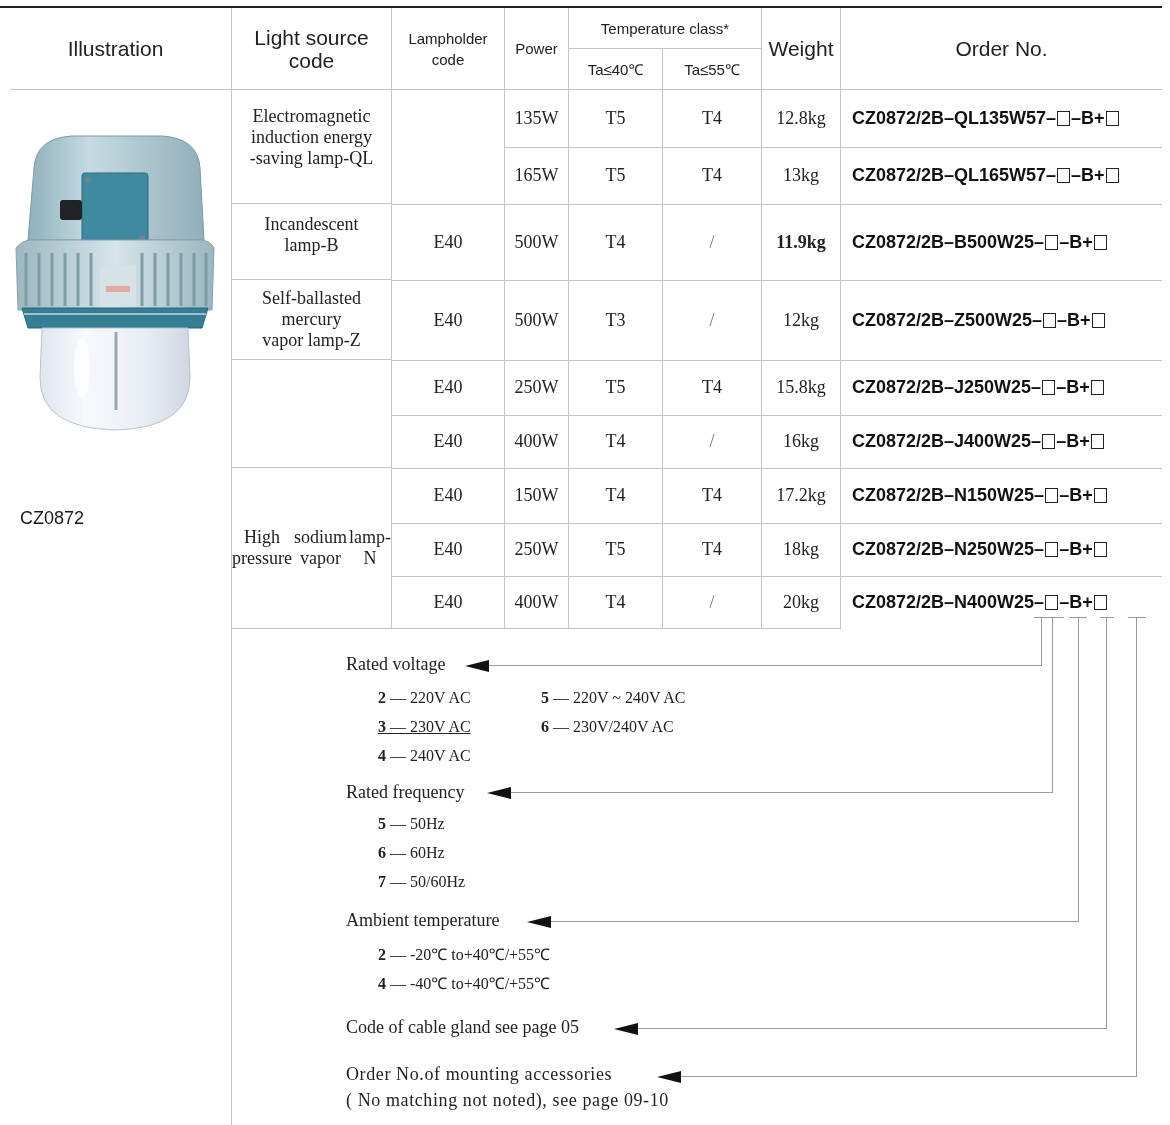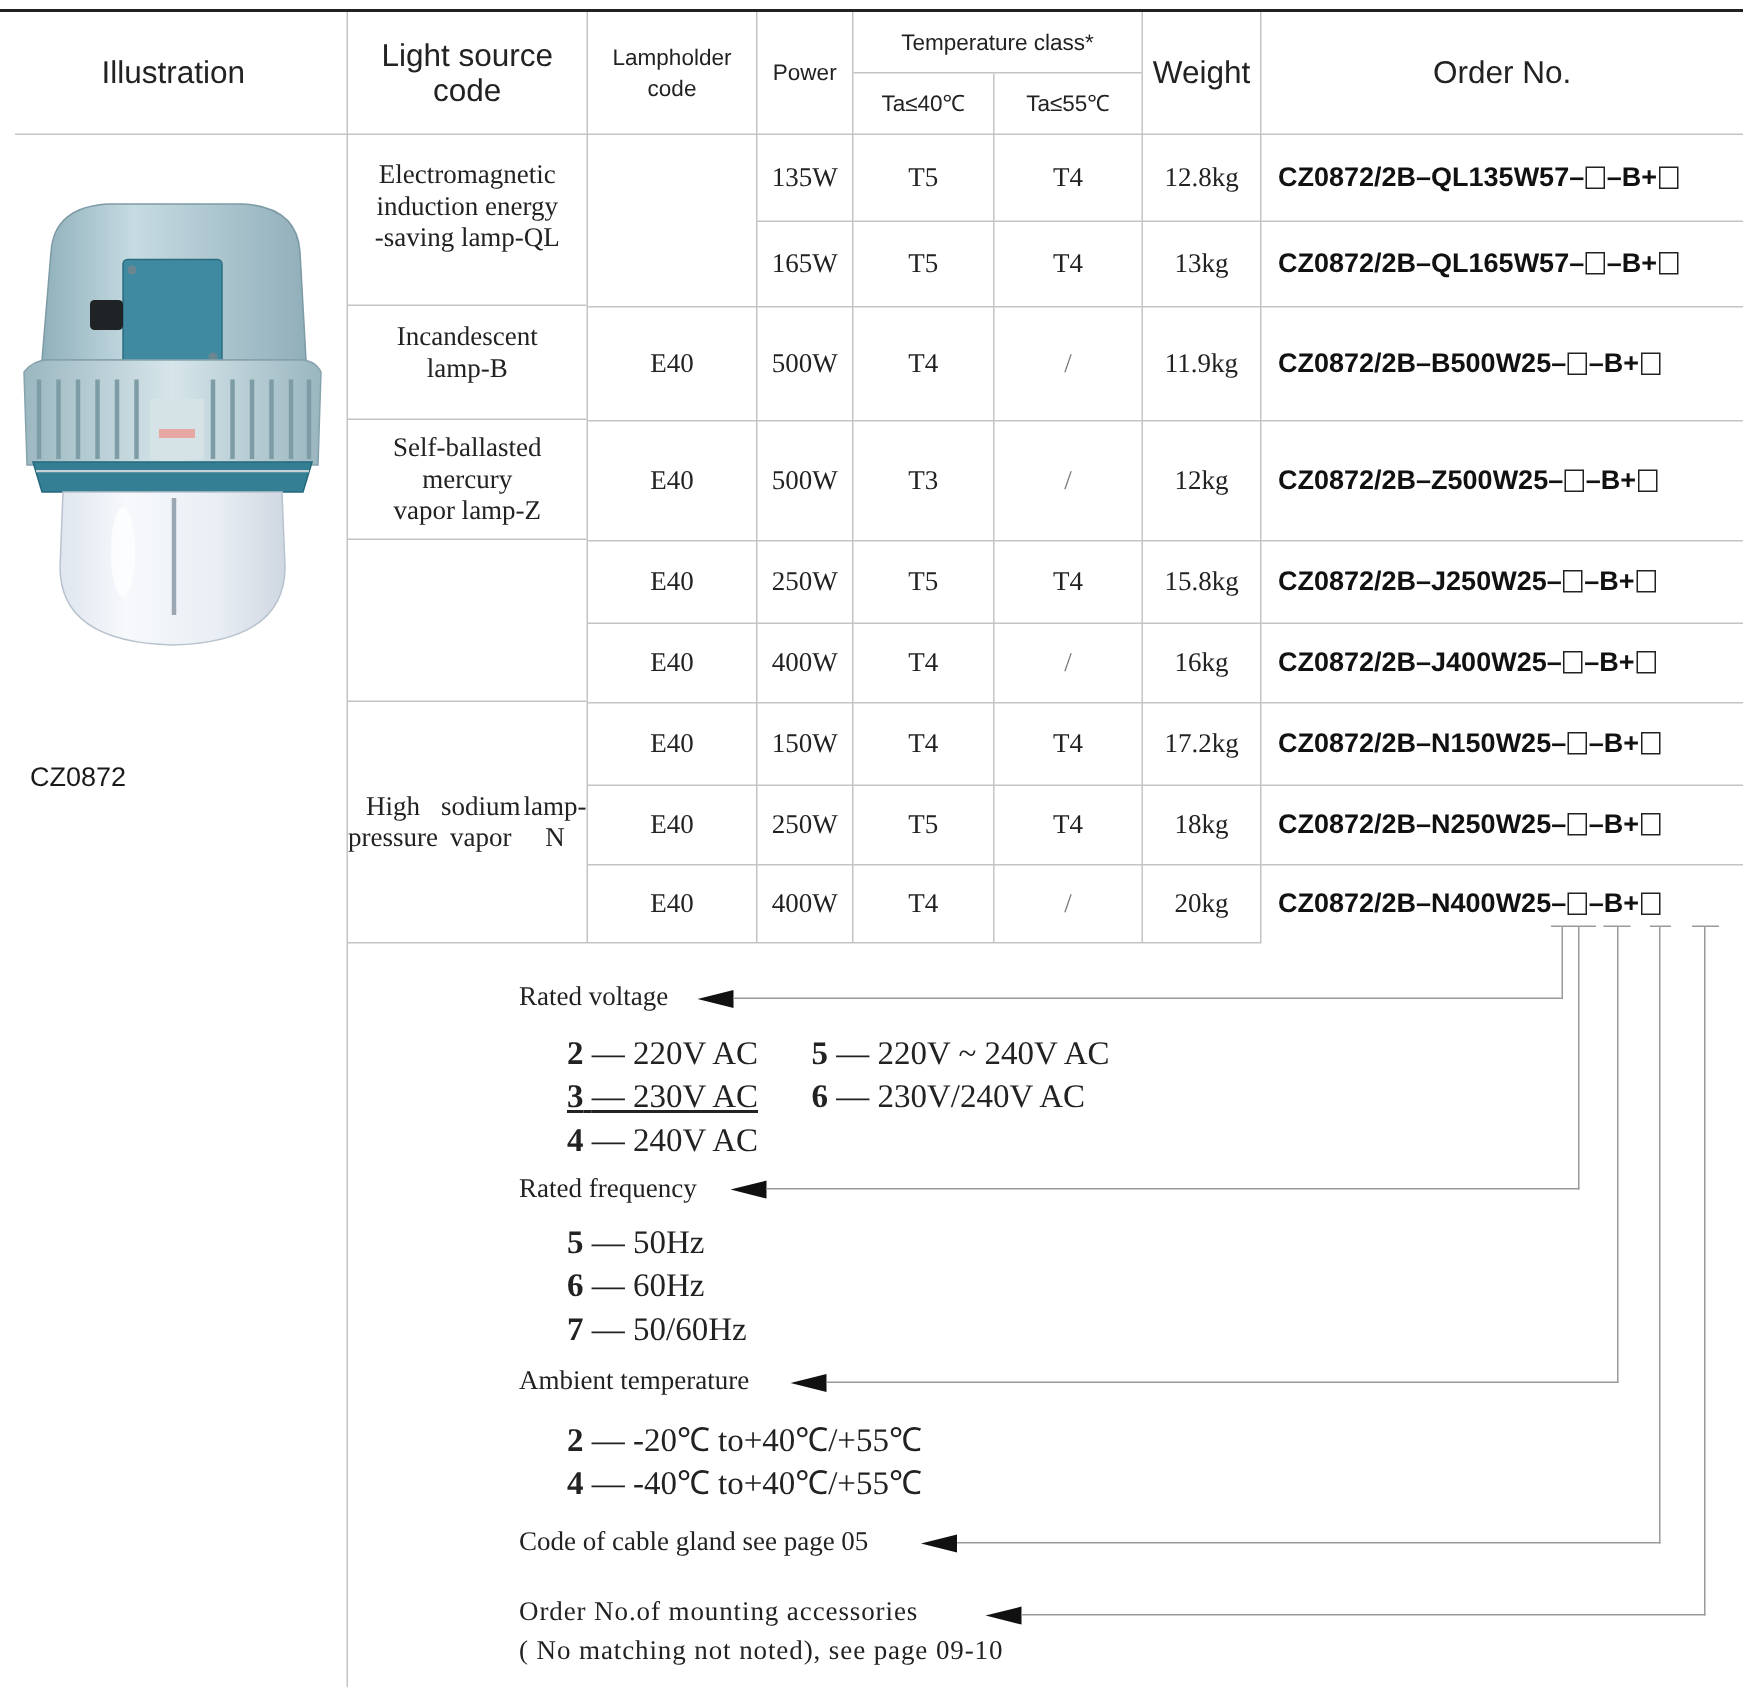--- a/index.html
+++ b/index.html
@@ -12,21 +12,21 @@
   .vline { width:1px; background:#c4c4c4; }
   .cell { position:absolute; display:flex; align-items:center; justify-content:center; text-align:center; }
   .hdr { font-size:21px; line-height:23px; color:#222; }
   .hdr-sm { font-size:15px; line-height:21px; }
   .td { font-size:18px; color:#222; }
   .src { font-size:18px; line-height:21px; color:#222; }
   .order { font-family:"Liberation Sans", sans-serif; font-weight:bold; font-size:18px; color:#111; justify-content:flex-start; padding-left:11px; box-sizing:border-box; white-space:nowrap; }
   .box { display:inline-block; width:13px; height:15px; border:1.3px solid #222; vertical-align:-2px; margin:0 1px; box-sizing:border-box; background:#fff; }
   .model { font-size:18px; }
   .legend-title { font-size:18px; color:#222; white-space:nowrap; }
-  .legend-item { font-size:22px; color:#222; white-space:nowrap; }
+  .legend-item { font-size:16px; color:#222; white-space:nowrap; }
   .legend-item b { font-weight:bold; }
   .arrow { width:0; height:0; border-top:6px solid transparent; border-bottom:6px solid transparent; border-right:24px solid #111; }
   .gline { background:#9a9a9a; }
 </style>
 </head>
 <body>
 
 <div class="abs topline"></div>
 
 <div class="cell sans hdr" style="left:0;top:8px;width:231px;height:81px;">
@@ -174,21 +174,21 @@
       <span>CZ0872/2B–QL165W57–</span>
       <span class="box"></span>
       <span>–B+</span>
       <span class="box"></span>
     </div>
     <div class="abs hline" style="left: 392px; top: 204px; width: 770px;"></div>
     <div class="cell serif td" style="left: 392px; top: 204px; width: 112px; height: 76px;">E40</div>
     <div class="cell serif td" style="left: 505px; top: 204px; width: 63px; height: 76px;">500W</div>
     <div class="cell serif td" style="left: 569px; top: 204px; width: 93px; height: 76px;">T4</div>
     <div class="cell serif td" style="left: 663px; top: 204px; width: 98px; height: 76px; color: rgb(119, 119, 119);">/</div>
-    <div class="cell serif td" style="left: 762px; top: 204px; width: 78px; height: 76px;">11.9kg</div>
+    <div class="cell serif td" style="left: 762px; top: 204px; width: 78px; height: 76px; font-weight: bold;">11.9kg</div>
     <div class="cell order" style="left: 841px; top: 204px; width: 321px; height: 76px;">
       <span>CZ0872/2B–B500W25–</span>
       <span class="box"></span>
       <span>–B+</span>
       <span class="box"></span>
     </div>
     <div class="abs hline" style="left: 392px; top: 280px; width: 770px;"></div>
     <div class="cell serif td" style="left: 392px; top: 280px; width: 112px; height: 80px;">E40</div>
     <div class="cell serif td" style="left: 505px; top: 280px; width: 63px; height: 80px;">500W</div>
     <div class="cell serif td" style="left: 569px; top: 280px; width: 93px; height: 80px;">T3</div>

